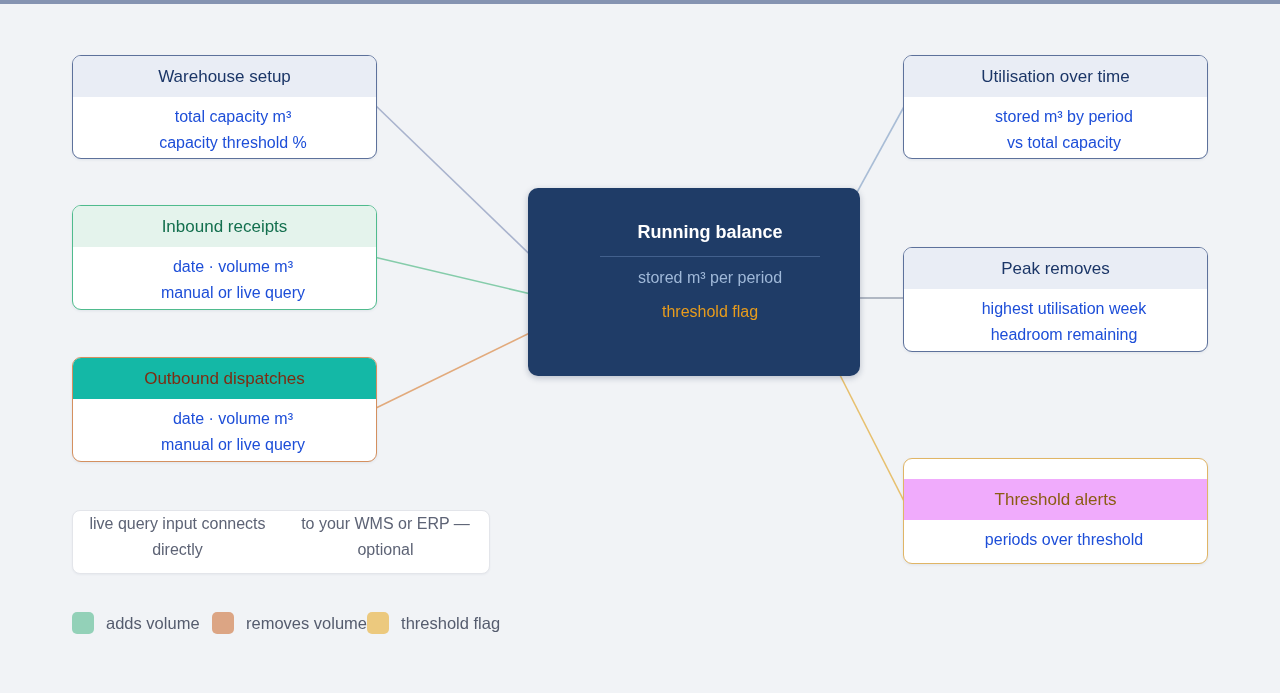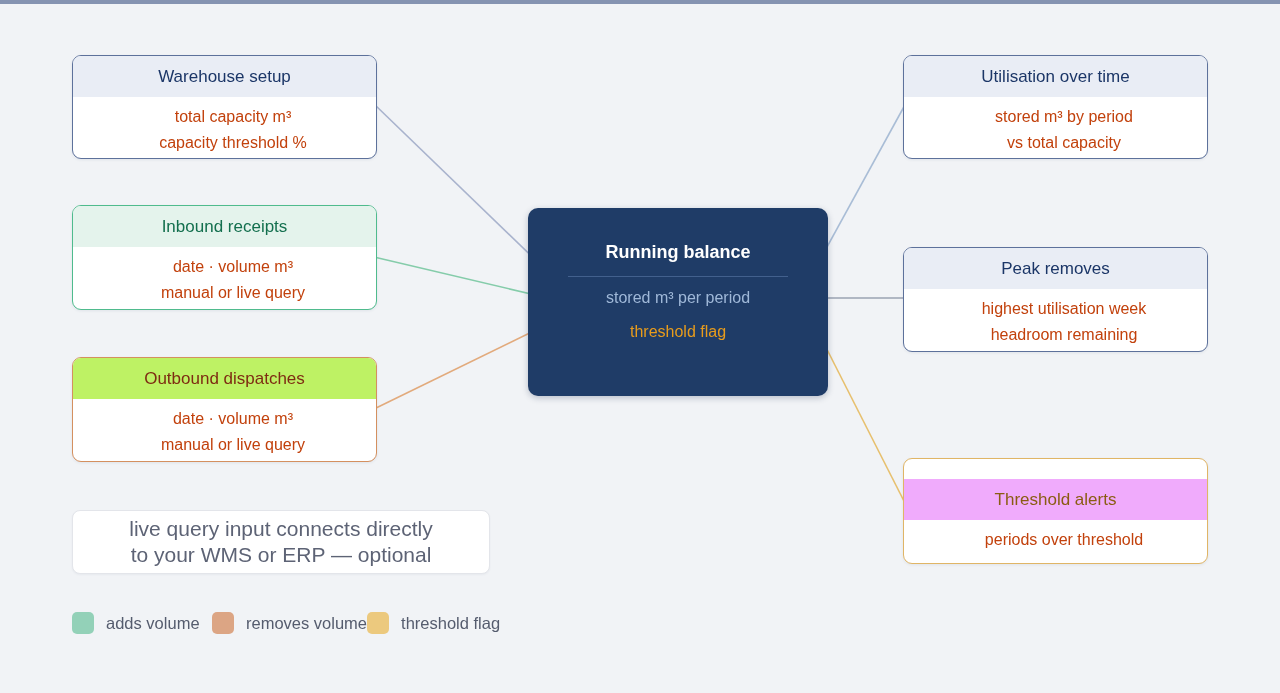--- a/index.html
+++ b/index.html
@@ -31,47 +31,48 @@
   .node .hdr{
     padding:11px 8px 10px 8px;
     font-weight:normal;
     font-size:17px;
     color:#1b3667;
     background:#e9edf5;
   }
   .node .body{
     padding:7px 8px 8px 25px;
     font-size:16px;
-    color:#c2410c;
+    color:#1d4ed8;
     line-height:26px;
   }
   
   .node.theme-green{border-color:#4fbb8d;}
   .node.theme-green .hdr{background:#e4f3ec;color:#136f4e;}
   .node.theme-orange{border-color:#d4905f;}
-  .node.theme-orange .hdr{background:#bef264;color:#7e2c12;}
+  .node.theme-orange .hdr{background:#14b8a6;color:#7e2c12;}
   .node.theme-amber{border-color:#e0b566;}
   .node.theme-amber .hdr{background:#f0abfc;color:#8a5c12;margin-top:20px;}
 
   
   #box-warehouse{left:72px;top:55px;width:303px;height:102px;}
   #box-inbound{left:72px;top:205px;width:303px;height:103px;}
   #box-outbound{left:72px;top:357px;width:303px;height:103px;}
   #box-utilisation{left:903px;top:55px;width:303px;height:102px;}
   #box-peak{left:903px;top:247px;width:303px;height:103px;}
   #box-threshold{left:903px;top:458px;width:303px;height:104px;}
 
   .center-node{
-    position:absolute;left:528px;top:208px;width:300px;height:188px;
+    position:absolute;left:528px;top:188px;width:300px;height:188px;
     background:#1f3c67;
     border-radius:10px;
     box-shadow:0 2px 6px rgba(20,35,70,0.25);
     z-index:2;
     text-align:center;
     color:#ffffff;
+    padding-left:32px;
   }
   .center-node .title{
     margin-top:34px;
     font-size:18px;
     font-weight:bold;
     color:#ffffff;
   }
   .center-node .divider{
     margin:13px 40px 0 40px;
     height:1px;
@@ -89,23 +90,23 @@
     margin-top:15px;
   }
 
   .note-box{
     position:absolute;left:72px;top:510px;width:416px;height:62px;
     background:#ffffff;
     border:1px solid #e3e5ea;
     border-radius:8px;
     box-shadow:0 1px 2px rgba(30,50,90,0.05);
     z-index:2;
-    display:flex;flex-direction:column;justify-content:center;
+    display:flex;justify-content:center;
     text-align:center;
-    font-size:21px;color:#5d6375;line-height:26px;
+    font-size:16px;color:#5d6375;line-height:26px;
   }
 
   .legend{
     position:absolute;left:72px;top:612px;
     display:flex;align-items:center;
     z-index:2;
   }
   .legend-item{display:flex;align-items:center;}
   .legend-item + .legend-item{}
   .legend-swatch{

